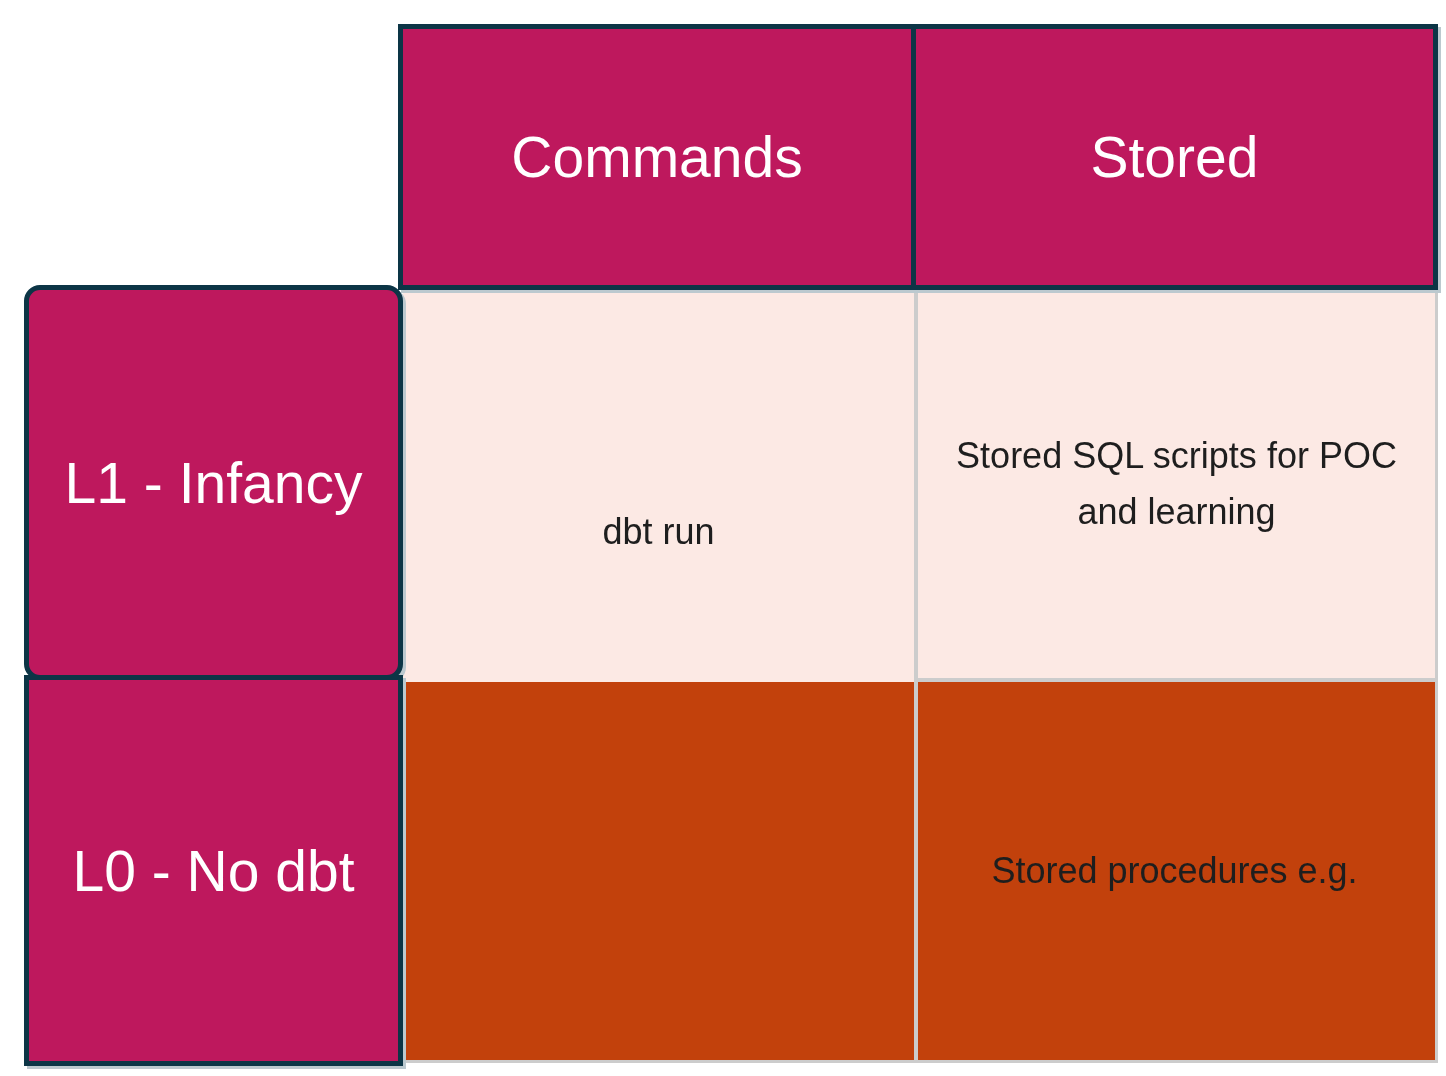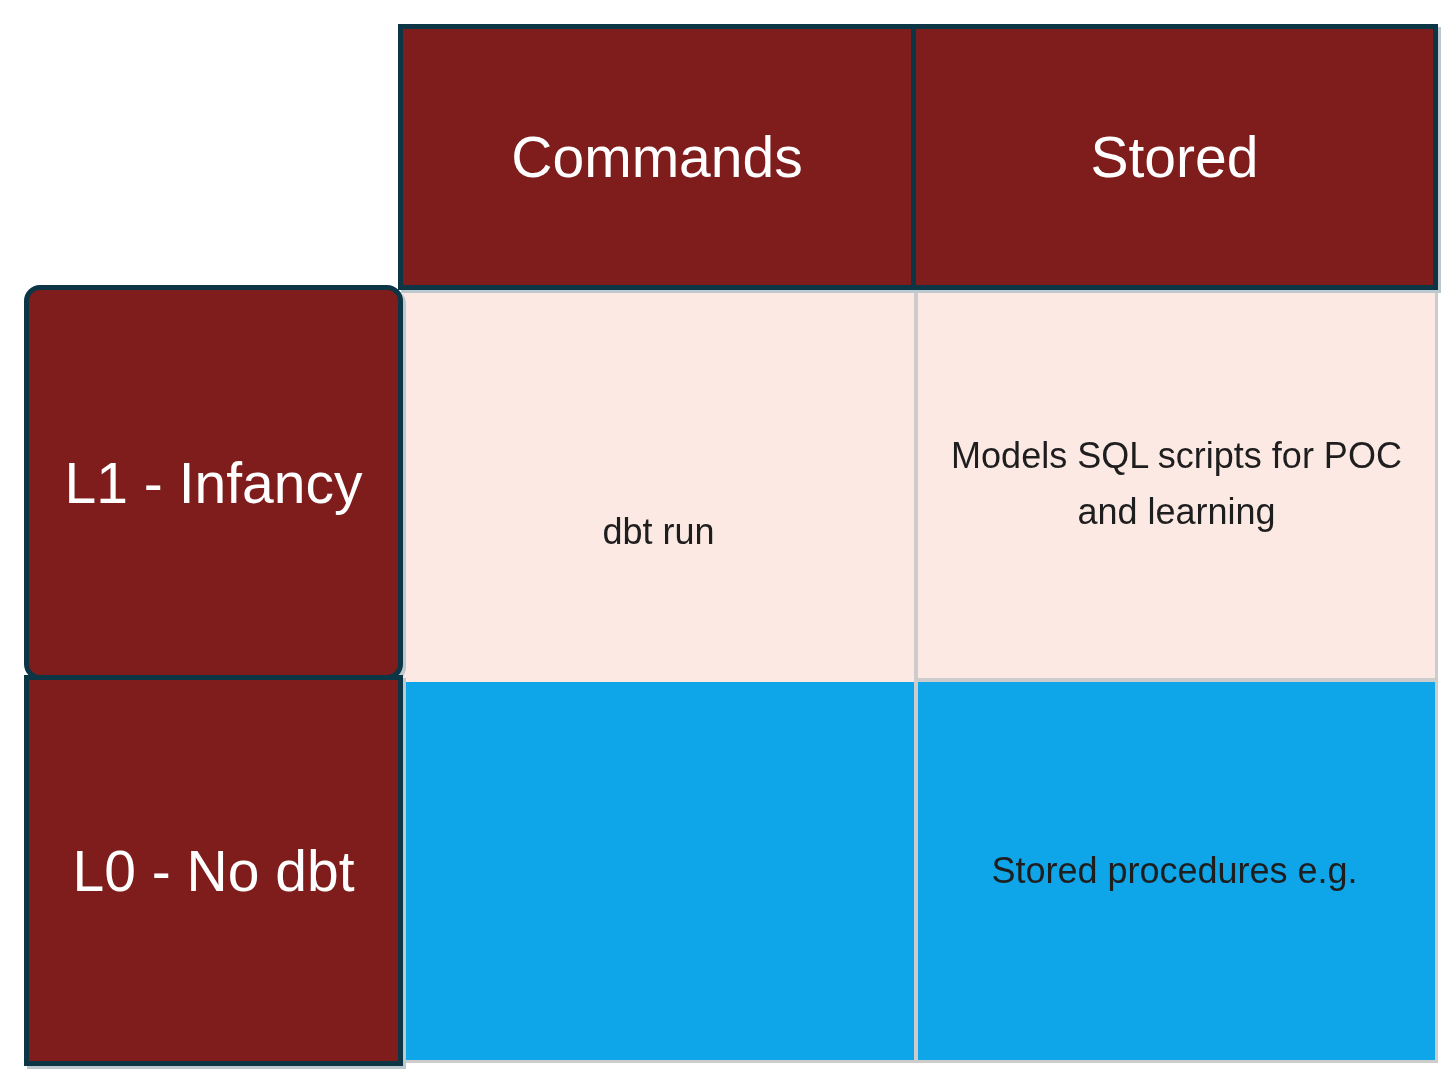--- a/index.html
+++ b/index.html
@@ -30,29 +30,29 @@
     align-items: center;
     justify-content: center;
     text-align: center;
     color: #1e1e1e;
     font-size: 36px;
     line-height: 1.55;
     box-sizing: border-box;
     padding: 0 30px;
   }
   .cell-pink { background: #fce9e4; }
-  .cell-white { background: #0ea5e9; padding-left: 26px; }
+  .cell-white { background: #c2410c; padding-left: 26px; }
   #cell-l1-commands { left: 403px; top: 290px; width: 511px; height: 484px; }
   #cell-l1-models   { left: 918px; top: 290px; width: 517px; height: 388px; }
   #cell-l0-commands { left: 403px; top: 682px; width: 511px; height: 378px; }
   #cell-l0-models   { left: 918px; top: 682px; width: 517px; height: 378px; }
   
   .hdr-cell {
     position: absolute;
-    background: #7f1d1d;
+    background: #be185d;
     border: 5px solid #0c3546;
     box-shadow: 3px 3px 0 #bcc9cf;
     box-sizing: border-box;
     display: flex;
     align-items: center;
     justify-content: center;
     text-align: center;
     color: #ffffff;
     font-size: 57px;
     z-index: 2;
@@ -67,21 +67,21 @@
 
 <div id="canvas">
 
   <div class="data-backdrop"></div>
 
   <div class="data-cell cell-pink" id="cell-l1-commands">
     <span>dbt run</span>
   </div>
 
   <div class="data-cell cell-pink" id="cell-l1-models">
-    <span>Models SQL scripts for POC and learning</span>
+    <span>Stored SQL scripts for POC and learning</span>
   </div>
 
   <div class="data-cell cell-white" id="cell-l0-commands">
     <span></span>
   </div>
 
   <div class="data-cell cell-white" id="cell-l0-models">
     <span>Stored procedures e.g.</span>
   </div>
 

